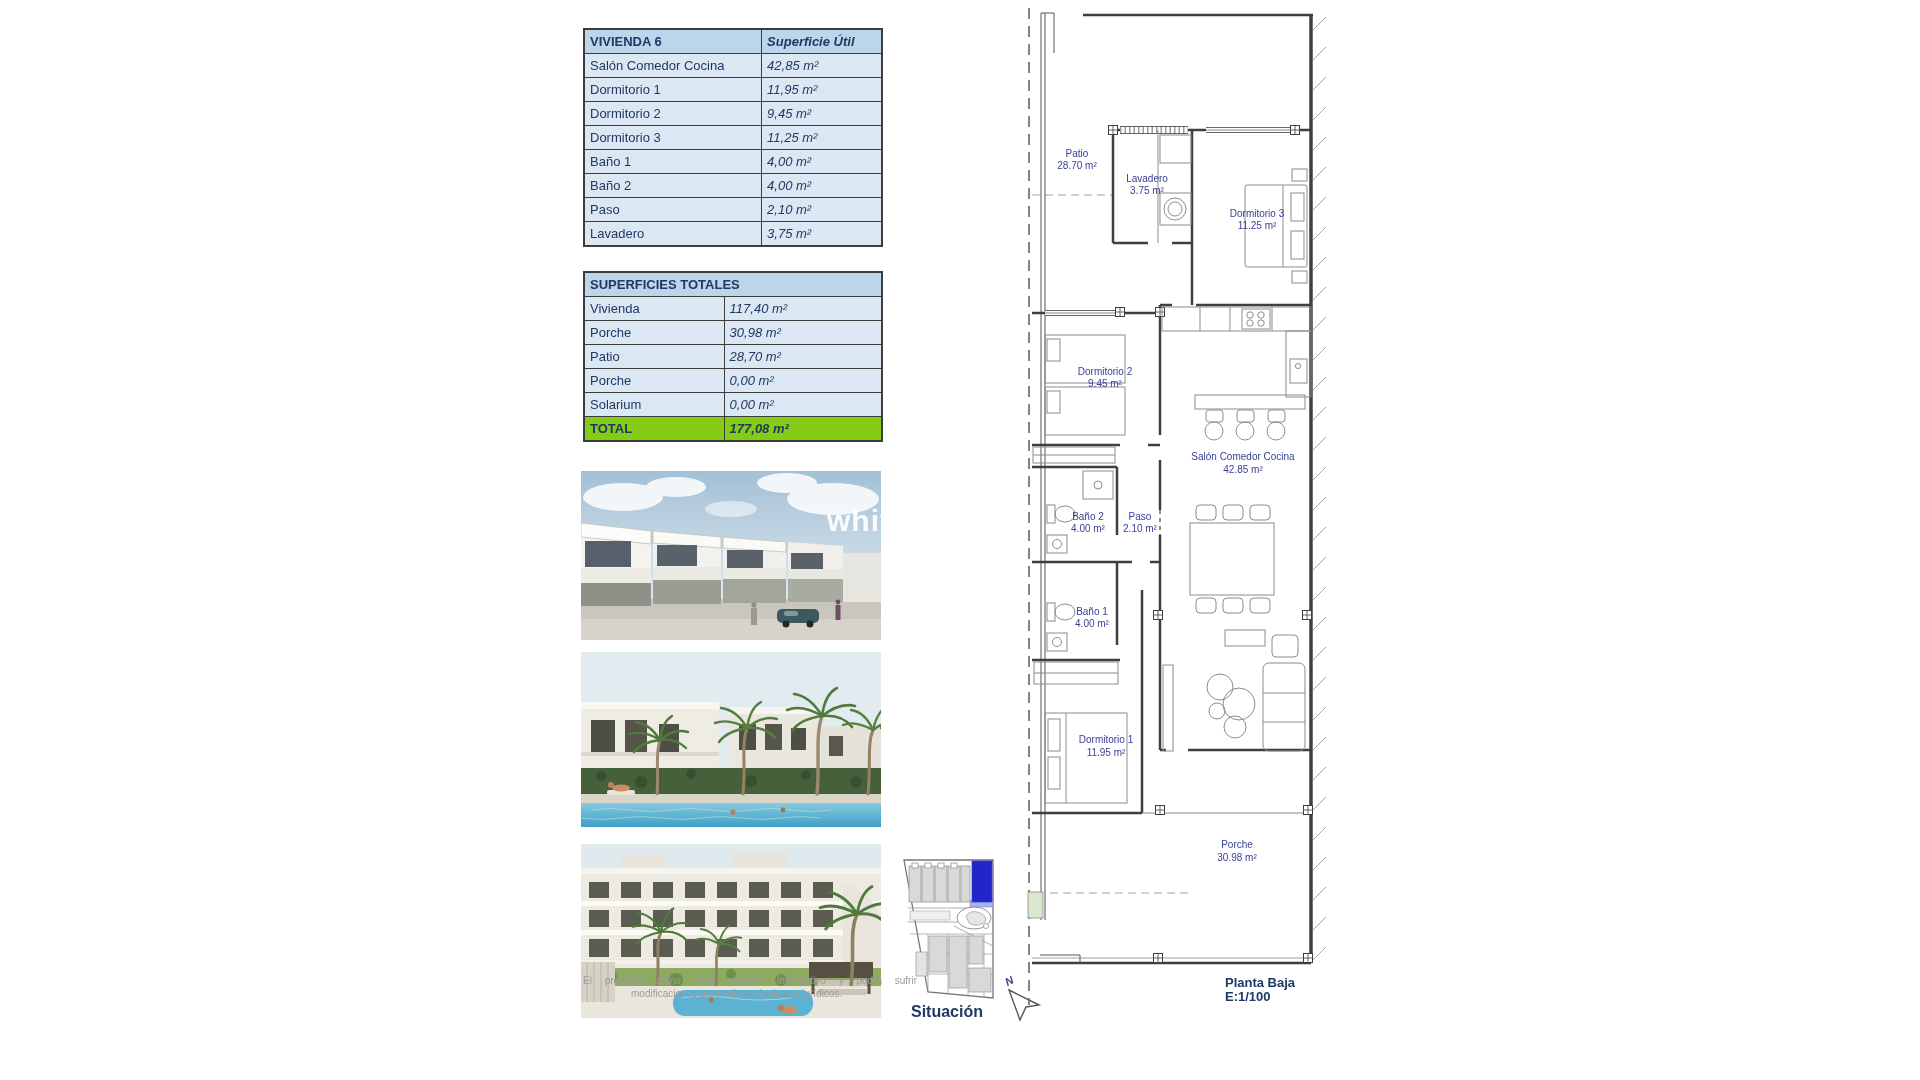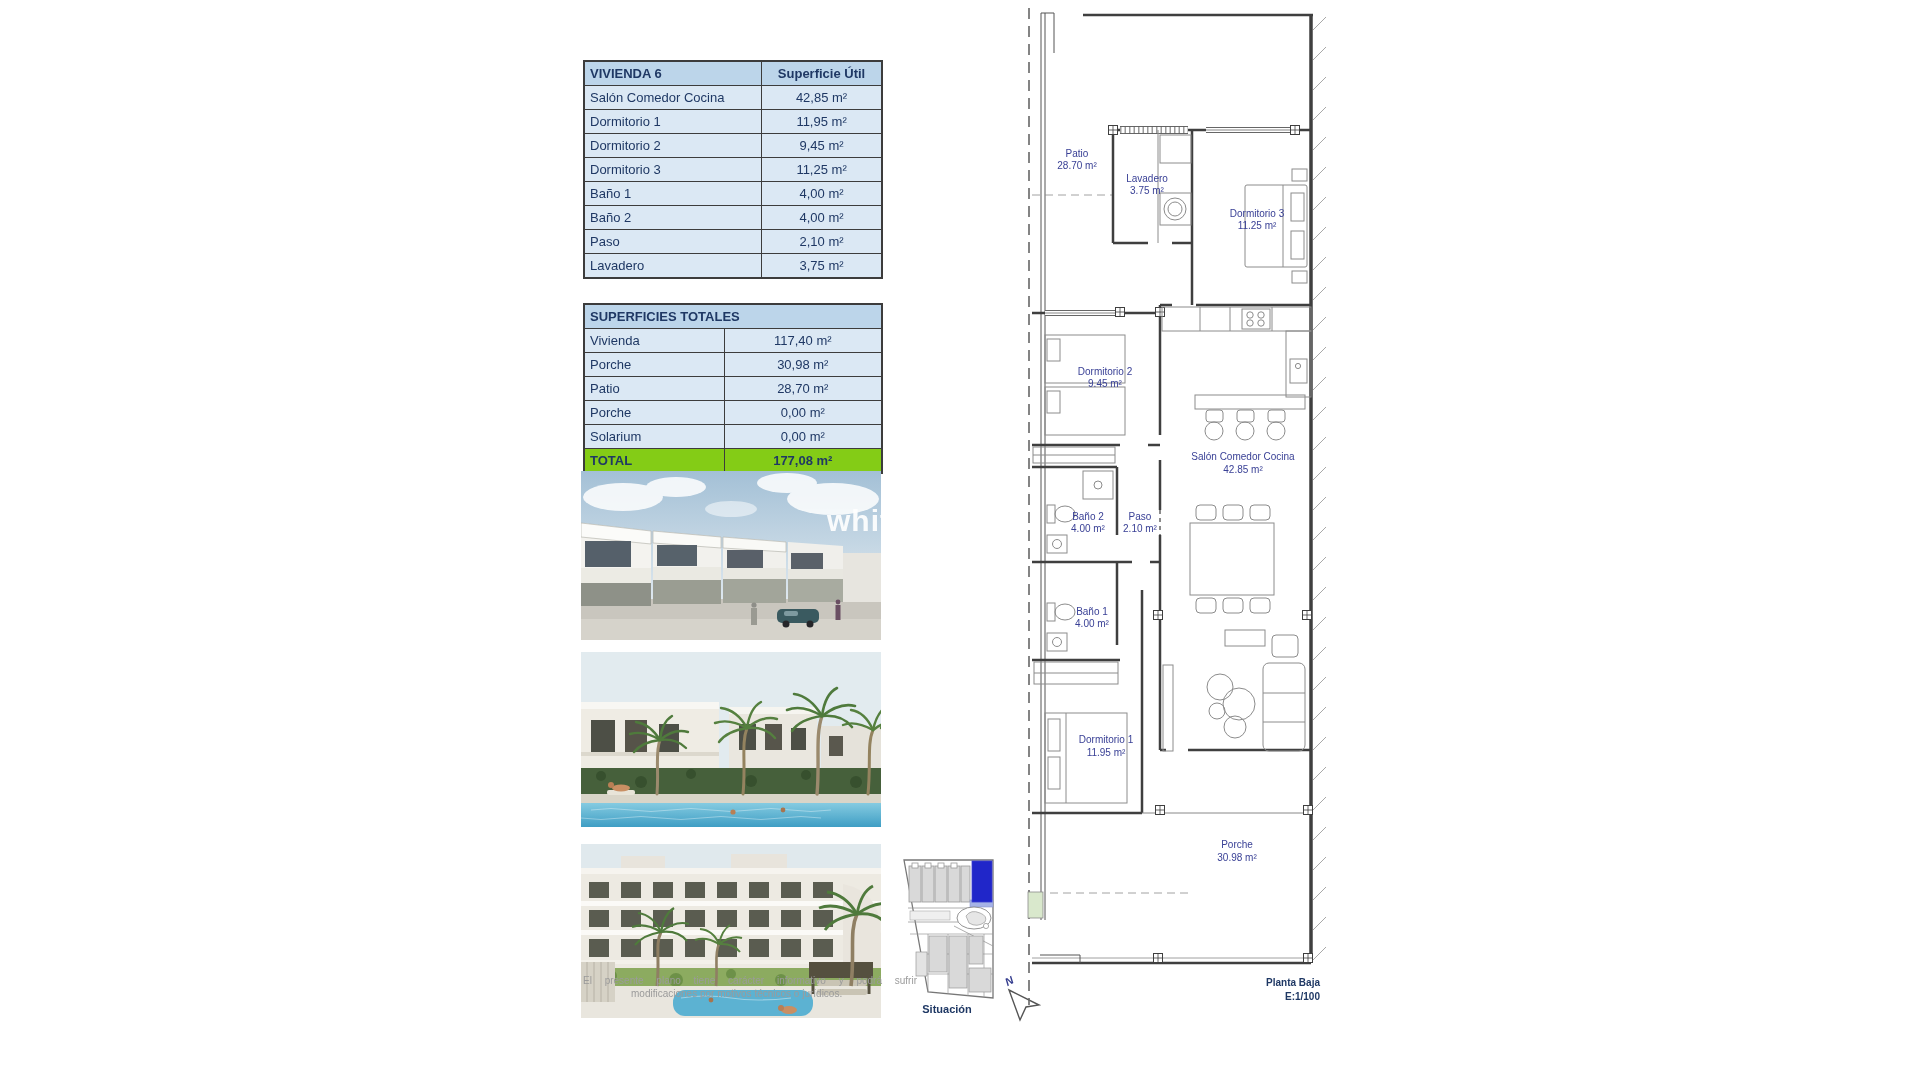--- a/index.html
+++ b/index.html
@@ -1,25 +1,25 @@
 <!DOCTYPE html>
 <html><head>
 <meta charset="utf-8">
 <style>
   html,body{margin:0;padding:0;background:#fff;}
   body{font-family:"Liberation Sans",sans-serif;}
   .canvas{position:relative;width:1920px;height:1080px;background:#ffffff;overflow:hidden;}
 
   
   .area-table{position:absolute;left:583px;width:300px;border-collapse:collapse;
-    font-size:13px;color:#1f3864;margin-top:32px;}
+    font-size:13px;color:#1f3864;}
   .area-table td{border:1px solid #3c3c3c;background:#dbe8f4;height:23px;padding:0 5px;}
   .area-table tr.hdr td{background:#bcd5ea;font-weight:bold;}
   .area-table tr.total td{background:#84cc16;font-weight:bold;}
-  .area-table td.val{text-align:center;white-space:nowrap;}
+  .area-table td.val{text-align:left;white-space:nowrap;font-style:italic;}
   .area-table{border:2px solid #3c3c3c;}
   #tbl-vivienda{top:28px;}
   #tbl-totales{top:271px;border-radius:12px;}
 
   
   .photo{position:absolute;left:581px;width:300px;overflow:hidden;background:#dfe8ec;}
   #photo1{top:471px;height:169px;}
   #photo2{top:652px;height:175px;}
   #photo3{top:844px;height:174px;}
   .photo svg{display:block;}
@@ -27,31 +27,31 @@
 
   
   .disclaimer{position:absolute;left:583px;top:974px;width:334px;
     font-size:10px;line-height:13px;color:#9b9b9b;}
   .disclaimer .l1{text-align:justify;text-align-last:justify;}
   .disclaimer .l2{text-align:left;margin-left:48px;}
 
   
   .sitemap{position:absolute;left:896px;top:856px;width:102px;height:146px;}
   .sitemap-label{position:absolute;left:886px;top:1003px;width:122px;text-align:center;
-    font-weight:bold;font-size:11px;color:#1f3864;}
+    font-weight:bold;font-size:16px;color:#1f3864;}
   .north{position:absolute;left:1003px;top:972px;width:46px;height:50px;}
   .north text{font:italic bold 11px "Liberation Sans",sans-serif;fill:#343c8e;}
 
   
   .floorplan{position:absolute;left:1020px;top:5px;width:312px;height:1005px;}
   .plan-label{font:10px "Liberation Sans",sans-serif;fill:#3a4196;text-anchor:middle;}
   .wall{stroke:#3f3f3f;fill:none;}
   .furn{stroke:#8c8c8c;fill:none;stroke-width:1;}
-  .plan-title{position:absolute;left:1225px;top:976px;width:95px;text-align:right;
-    font-weight:bold;font-size:10px;line-height:14px;color:#1f3864;}
+  .plan-title{position:absolute;left:1225px;top:976px;width:95px;text-align:left;
+    font-weight:bold;font-size:13px;line-height:14px;color:#1f3864;}
 </style>
 </head>
 <body>
 
 <div class="canvas">
 
   <table class="area-table" id="tbl-vivienda">
     <tbody>
         <tr class="hdr">
       <td>VIVIENDA 6</td>

